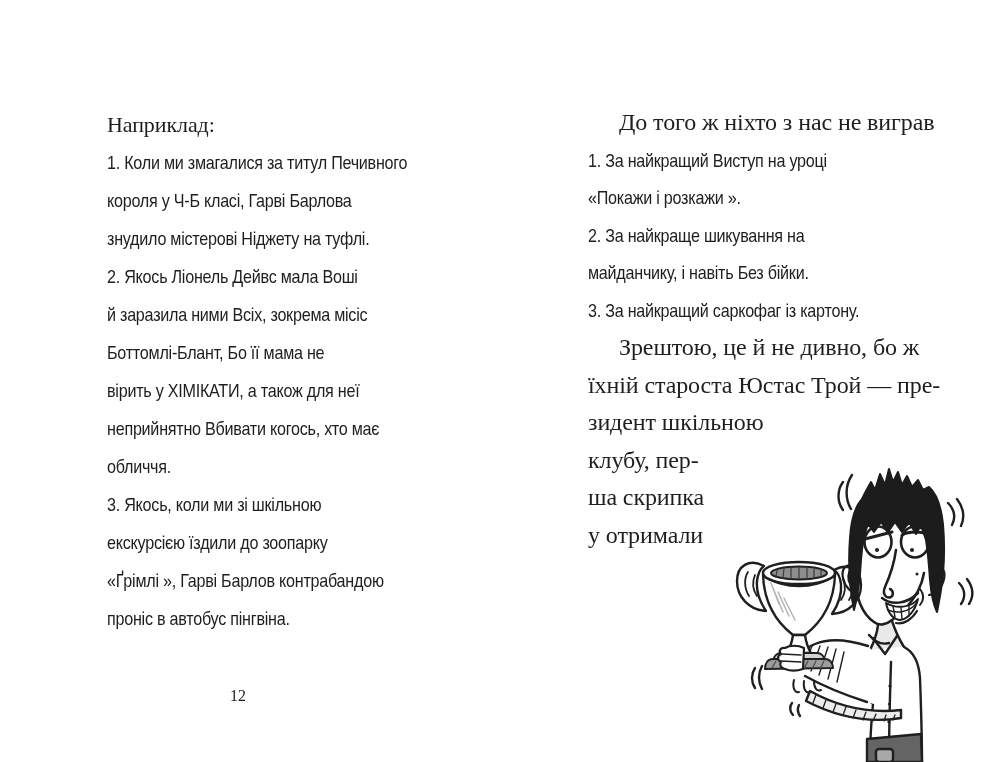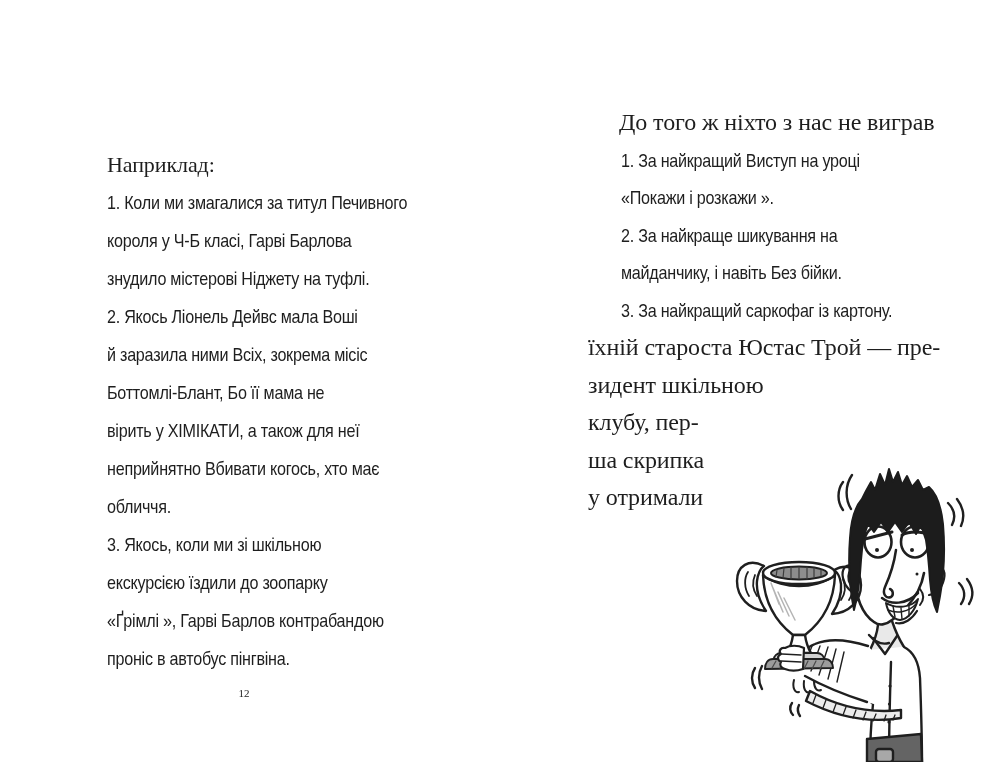--- a/index.html
+++ b/index.html
@@ -18,36 +18,35 @@
     font-size: 24px;
     letter-spacing: -0.1px;
   }
   .hw {
     font-family: "Liberation Sans", "DejaVu Sans", sans-serif;
     font-size: 19px;
     letter-spacing: -0.3px;
     transform: scaleX(0.85);
     transform-origin: 0 50%;
   }
-  .heading { font-size: 22px; margin-top: 40px; }
+  .heading { font-size: 22px; }
   .indent { padding-left: 31px; }
 
   #left-block { position: absolute; left: 107px; top: 106px; width: 330px; }
   #left-block .line { height: 38px; line-height: 38px; }
 
   #right-block { position: absolute; left: 588px; top: 104px; width: 340px; }
   #right-block .line { height: 37.5px; line-height: 37.5px; }
-  .awards { margin-left: 33px; }
+  .awards { }
 
   #page-num {
     position: absolute; left: 0; top: 687px; width: 476px;
     text-align: center;
     font-family: "Liberation Serif", "DejaVu Serif", serif;
-    font-size: 11px;
-    padding-left: 6px;
+    font-size: 16px;
   }
   #illus { position: absolute; left: 715px; top: 462px; }
 </style>
 </head>
 <body>
 
 <div class="spread">
 
   <div id="left-block">
     <div class="line serif heading">Наприклад:</div>
@@ -70,20 +69,21 @@
 
   <div id="right-block">
     <div class="line serif indent">До того ж ніхто з нас не виграв</div>
     <div class="awards">
       <div class="line hw">1. За найкращий Виступ на уроці</div>
       <div class="line hw">«Покажи і розкажи ».</div>
       <div class="line hw">2. За найкраще шикування на</div>
       <div class="line hw">майданчику, і навіть Без бійки.</div>
       <div class="line hw">3. За найкращий саркофаг із картону.</div>
     </div>
+    <div class="line serif indent">Зрештою, це й не дивно, бо ж</div>
     <div class="line serif">їхній староста Юстас Трой — пре-</div>
     <div class="line serif">зидент шкільною</div>
     <div class="line serif">клубу, пер-</div>
     <div class="line serif">ша скрипка</div>
     <div class="line serif">у отримали</div>
   </div>
 
   <svg id="illus" width="276" height="300" viewBox="0 0 276 300" aria-hidden="true">
     <g fill="none" stroke="#1f1f1f" stroke-width="2.4" stroke-linecap="round" stroke-linejoin="round">
 

